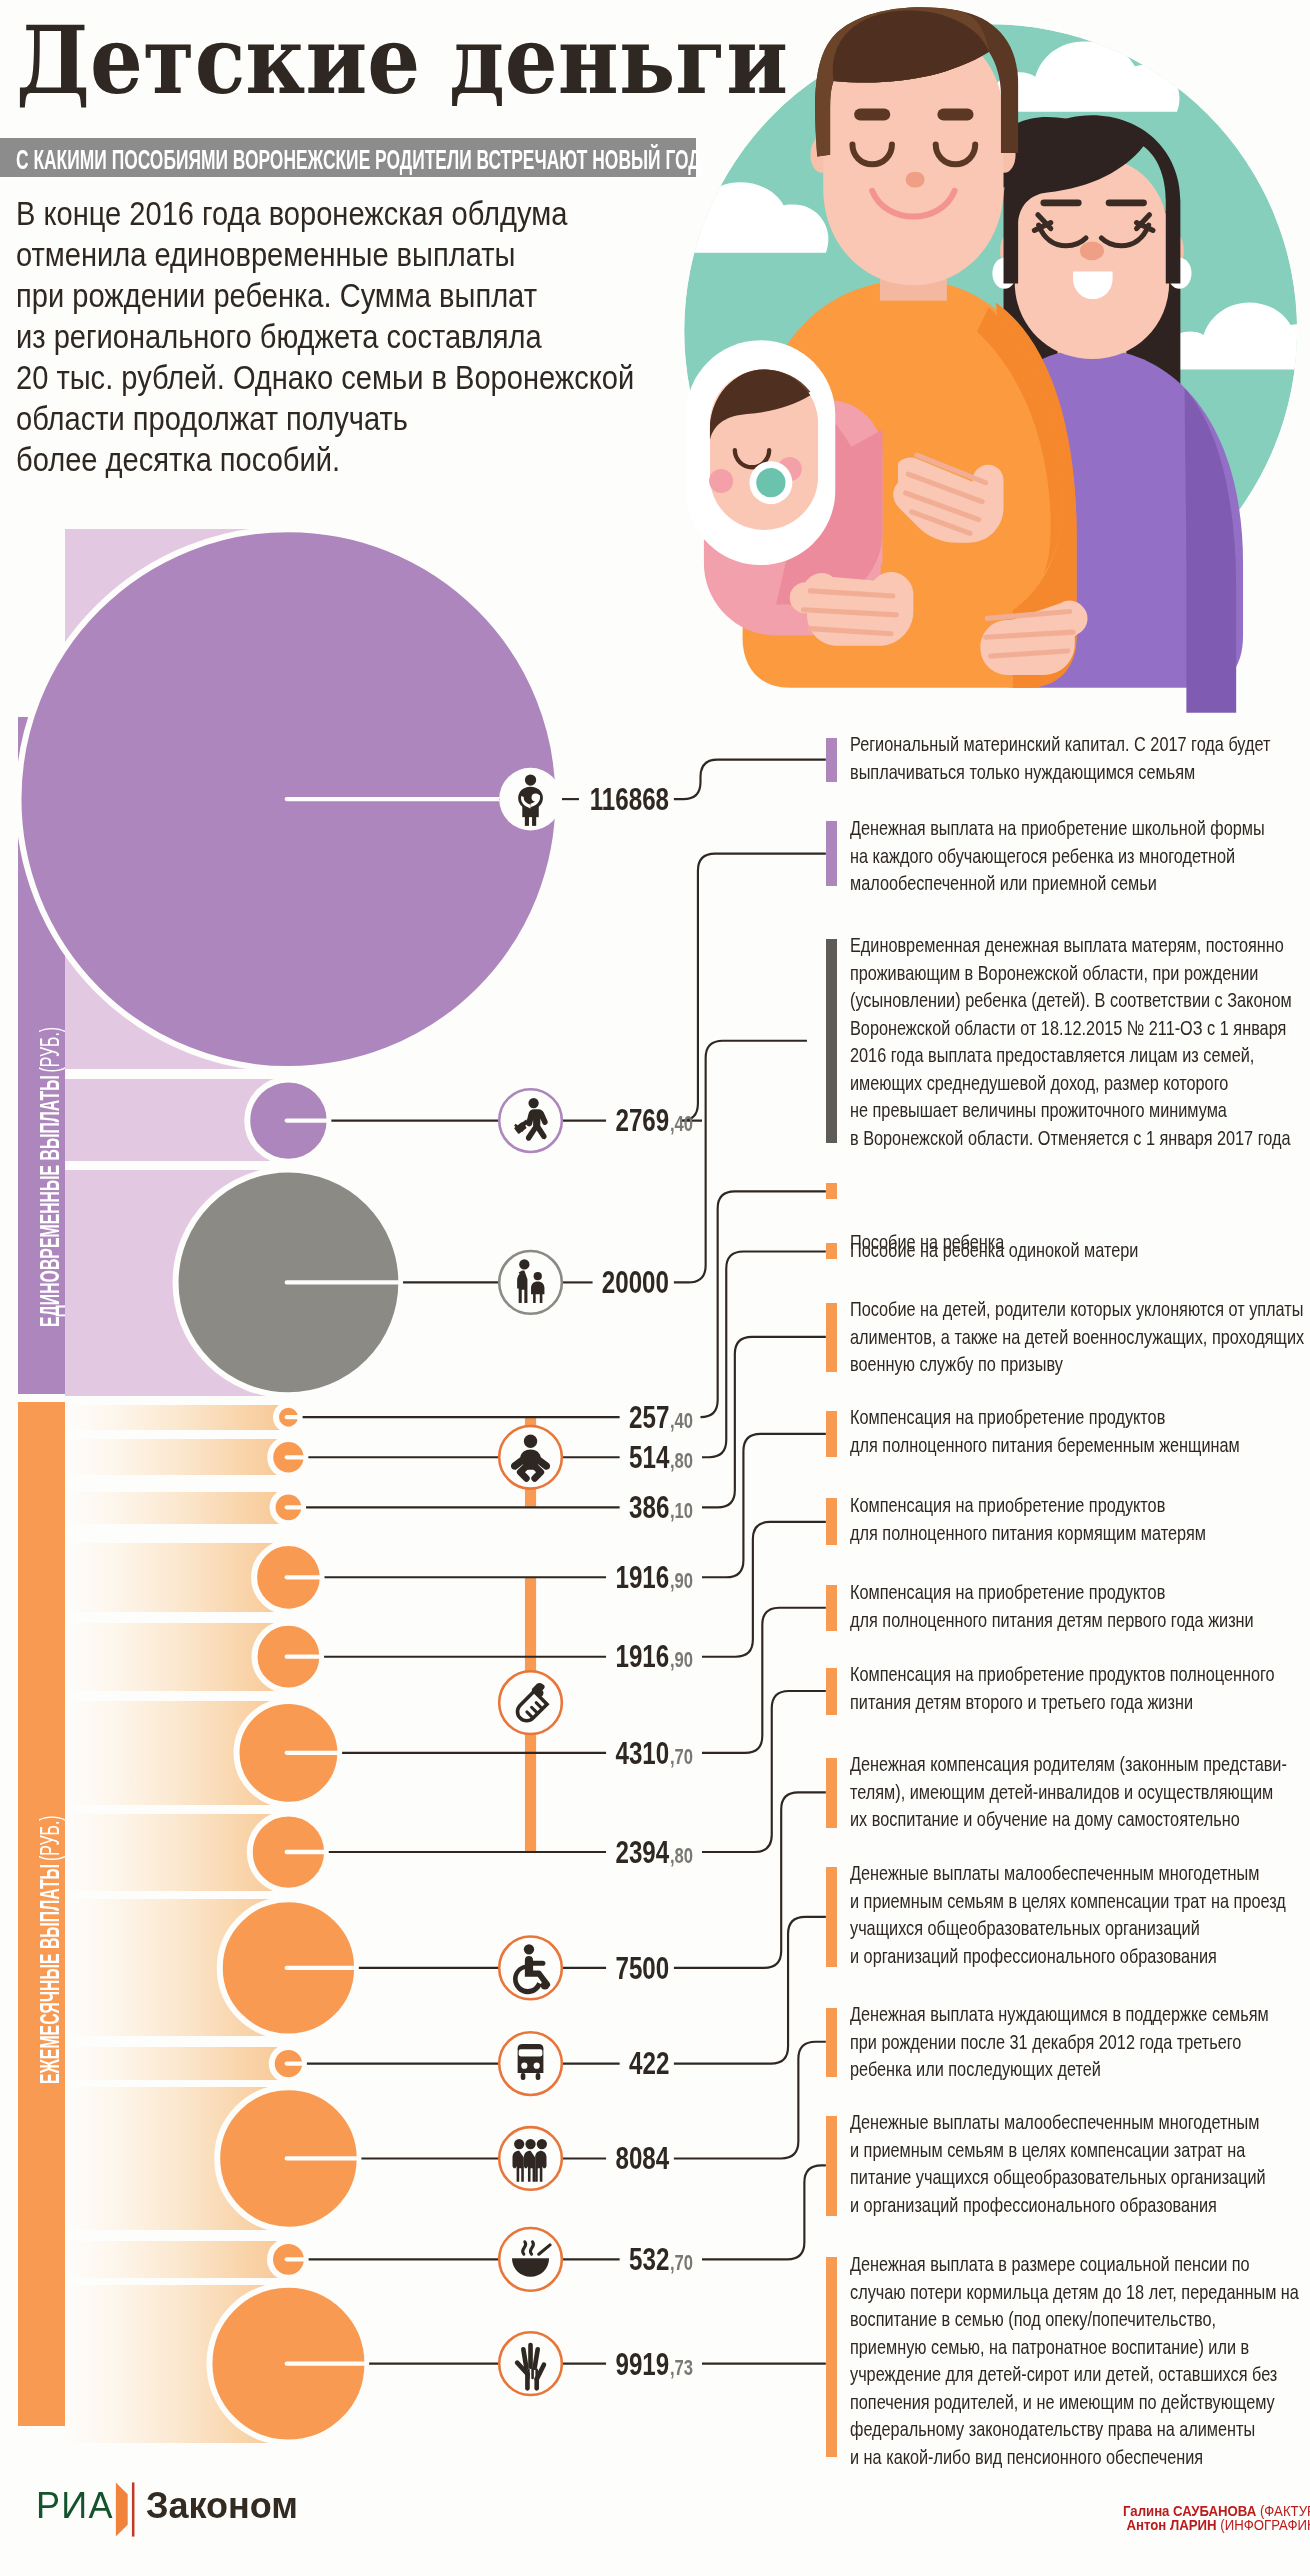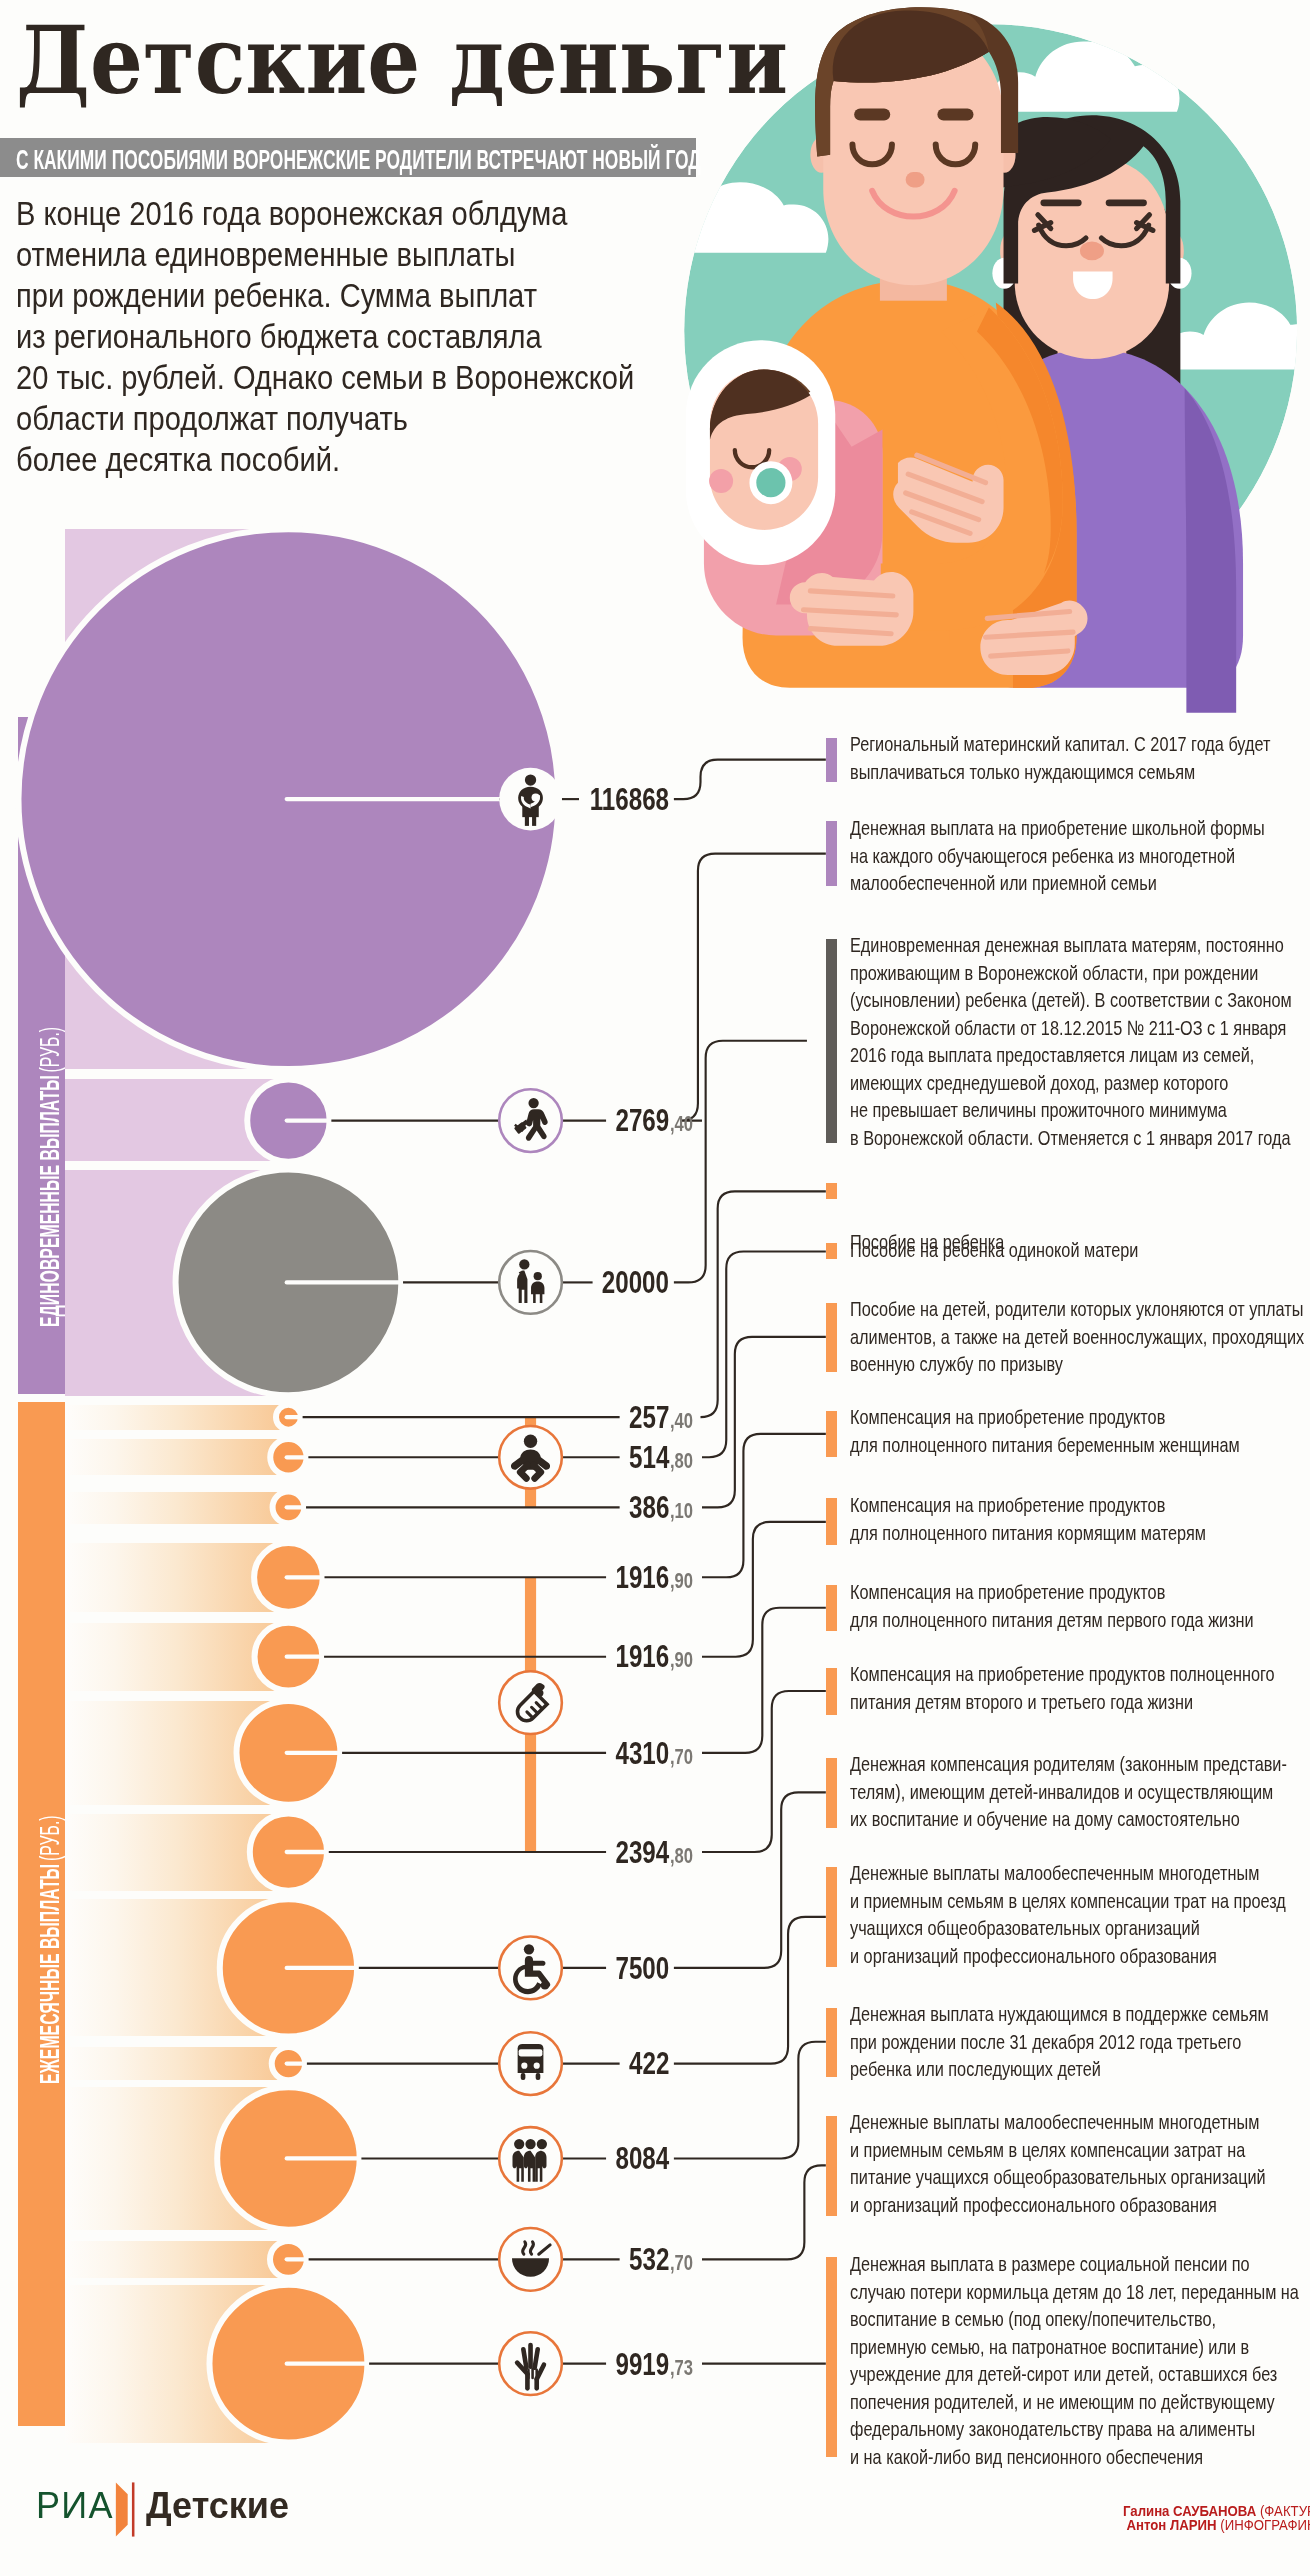--- a/index.html
+++ b/index.html
@@ -572,16 +572,16 @@
 <div class="credits">
 <div class="ln"><span class="cond"><b>Галина САУБАНОВА</b> <span class="r">(ФАКТУРА)</span></span></div>
 <div class="ln"><span class="cond"><b>Антон ЛАРИН</b> <span class="r">(ИНФОГРАФИКА)</span></span></div>
 </div>
 <div class="logo">
  <span class="ria">РИА</span>
  <svg class="logomark" width="22" height="55" viewBox="0 0 26 64">
    <path d="M1 0 L15 14 L15 50 L1 64 Z" fill="#f2833c"></path>
    <path d="M20 0 L23 0 L23 64 L20 64 Z" fill="#c23b28"></path>
  </svg>
- <span class="vor">Детские</span>
+ <span class="vor">Законом</span>
 </div>
 </div>
 
 
 </body></html>

